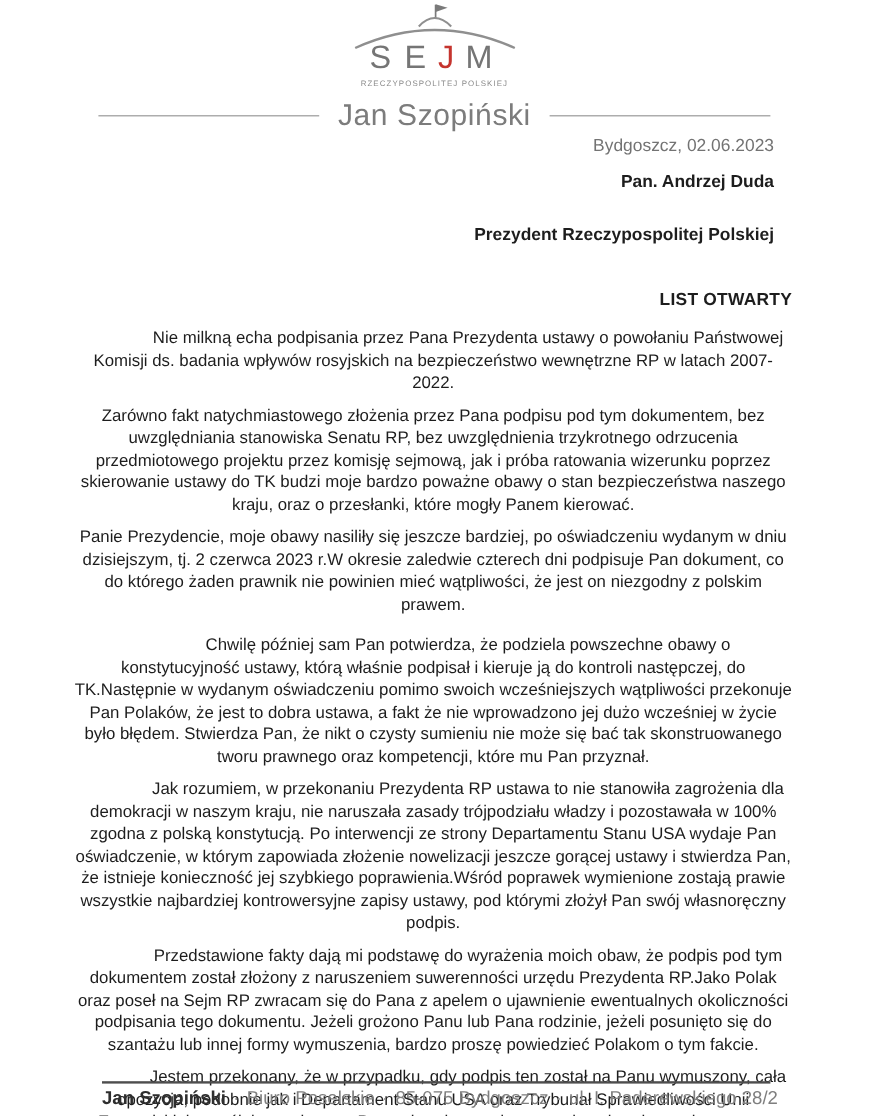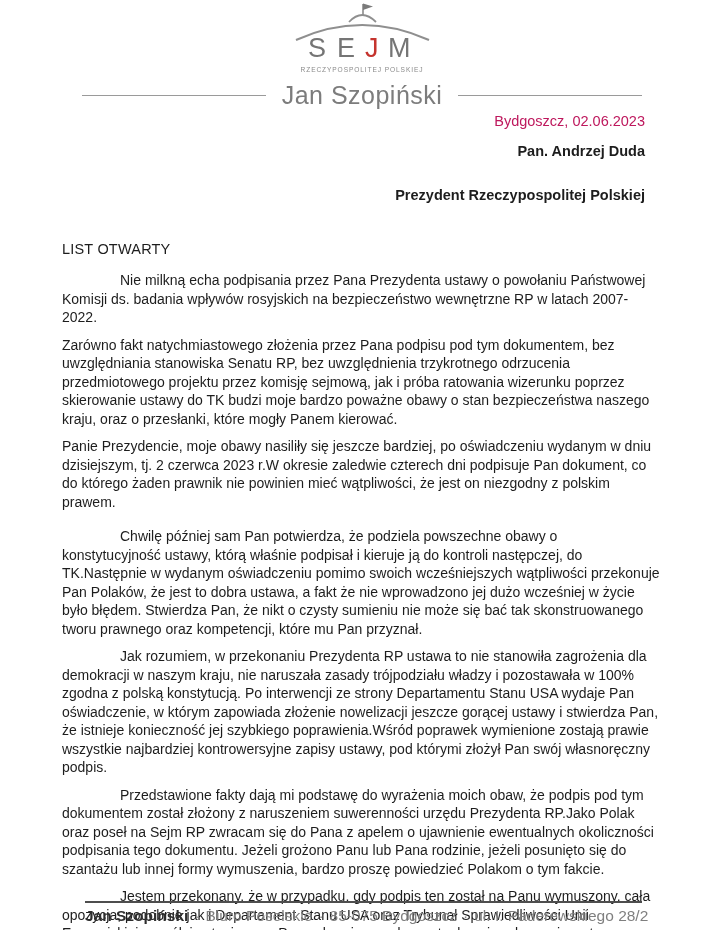--- a/index.html
+++ b/index.html
@@ -19,33 +19,33 @@
     display:flex; align-items:center; gap:16px;
     height:28px;
   }
   .name-row .rule { flex:1; height:0; border-top:1.5px solid #9a9a9a; }
   .name-row .deputy-name {
     font-size:25px; color:#7c7c7c; letter-spacing:0.5px; white-space:nowrap;
   }
   
   .content { padding:0 64px 0 62px; }
   .rightblock { text-align:right; padding-right:15px; }
-  .dateline { margin-top:4px; font-size:14.5px; color:#be185d; }
+  .dateline { margin-top:4px; font-size:14.5px; color:#737373; }
   .addressee-1 { margin-top:28px; font-weight:bold; font-size:14.5px; }
   .addressee-2 { margin-top:14px; font-weight:bold; font-size:14.5px; }
   
   .letter-title {
-    margin-top:38px; text-align:left;
-    font-weight:normal; font-size:14.5px; letter-spacing:0.2px;
+    margin-top:38px; text-align:right;
+    font-weight:bold; font-size:14.5px; letter-spacing:0.2px;
   }
   .body-paragraphs { margin-top:14px; }
   .para {
     font-size:14px; line-height:18.5px;
     margin:0 0 9px 0;
-    text-align:left;
+    text-align:center;
   }
   .para.indent { text-indent:58px; }
   .para.attach { margin-bottom:16px; }
   
   .footer {
     position:absolute; bottom:5px; left:85px; width:557px;
   }
   .footer-rule { border-top:2px solid #4e4e4e; }
   .footer-text {
     margin-top:4px; text-align:right;

